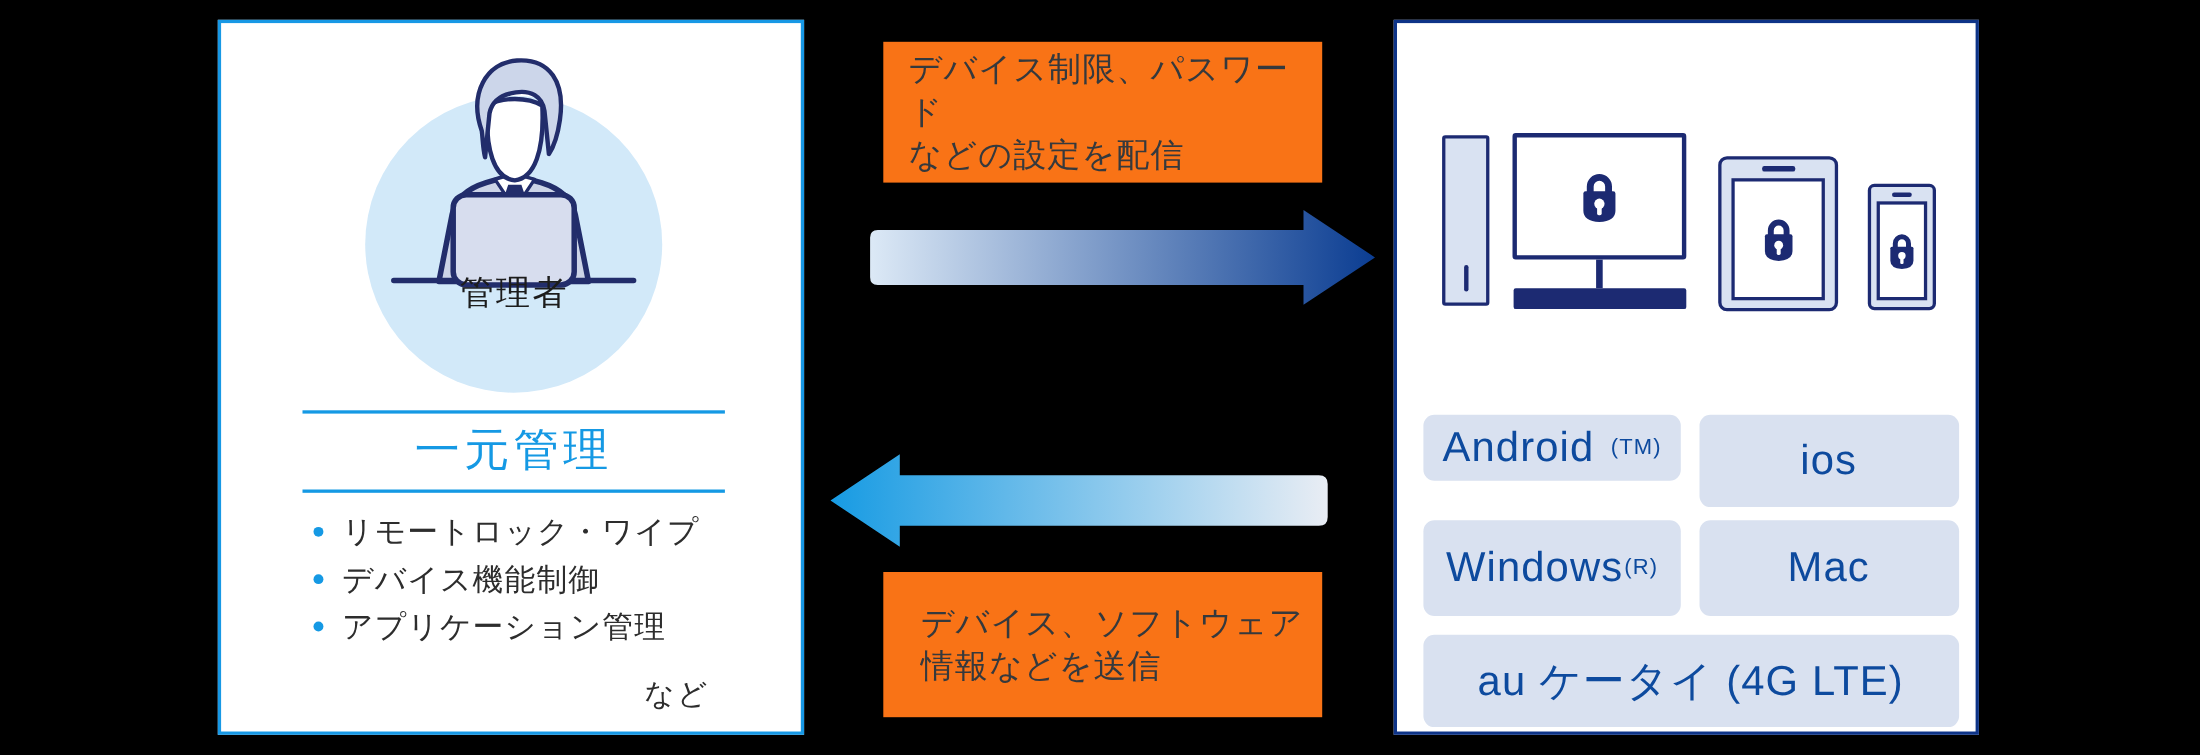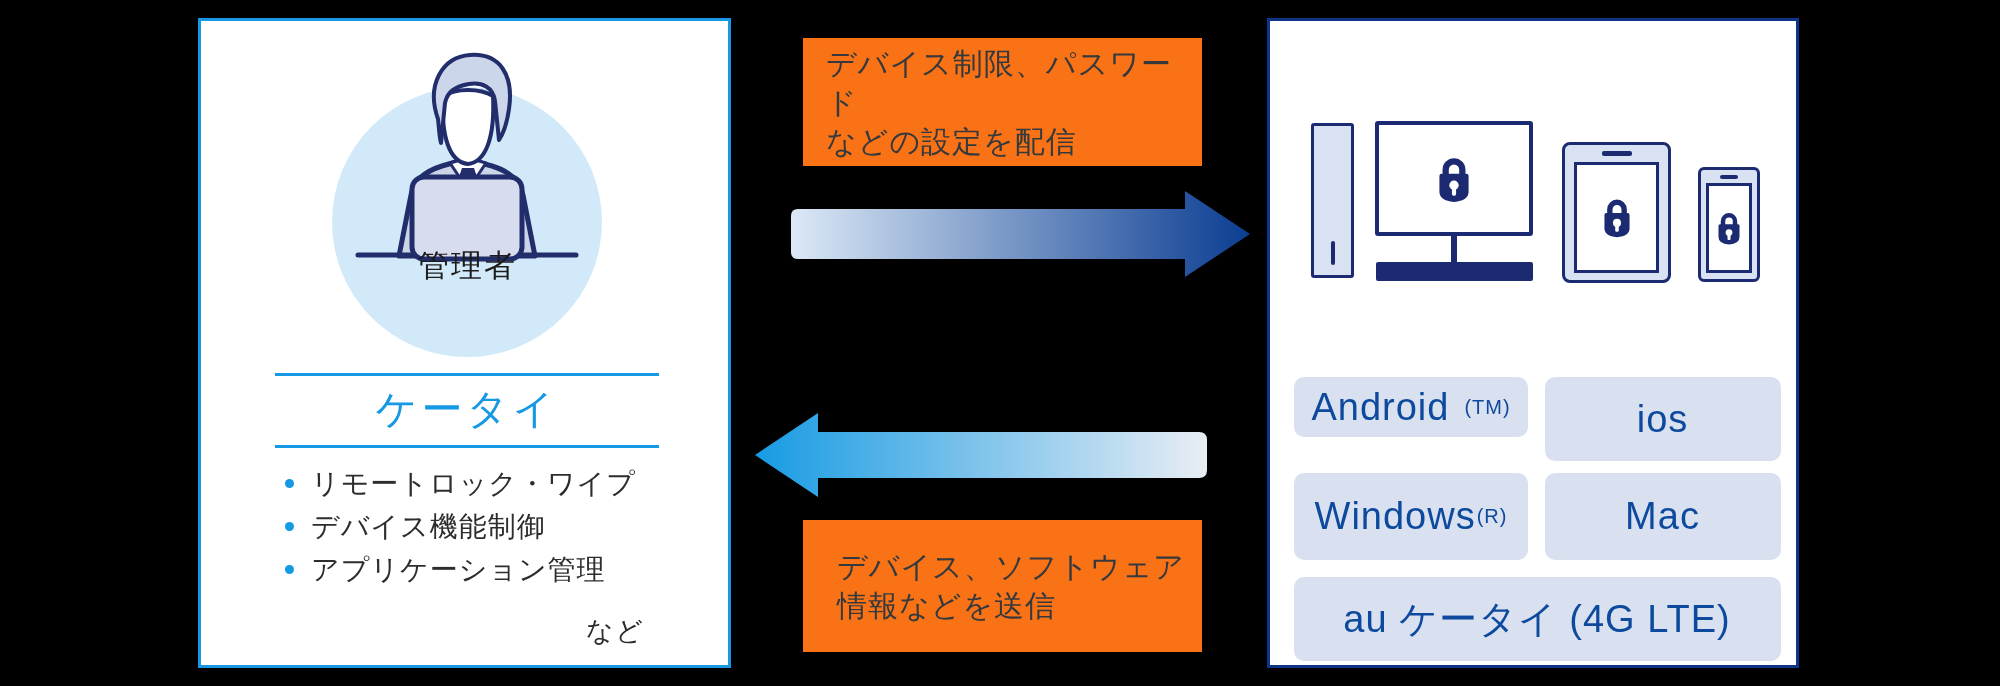--- a/index.html
+++ b/index.html
@@ -70,21 +70,21 @@
     <svg id="person-svg" width="230" height="250" viewBox="0 0 230 250">
       <path d="M47,215 L59,154 C62,138 74,130 90,125 L114,118 L140,125 C156,130 168,138 171,154 L183,215 Z" fill="#ccd4e7" stroke="#222d6b" stroke-width="5" stroke-linejoin="round"></path>
       <path d="M98,122 L116,149 L134,122 L116,117 Z" fill="#ffffff" stroke="#222d6b" stroke-width="3" stroke-linejoin="round"></path>
       <path d="M110,127 L122,127 L126,139 L116,170 L106,139 Z" fill="#222d6b"></path>
       <path d="M91,55 C89,95 97,121 116,123 C134,121 143,96 141,55 C128,47 104,47 91,55 Z" fill="#ffffff" stroke="#222d6b" stroke-width="4"></path>
       <path d="M86,78 C74,44 90,16 118,14 C148,12 162,34 157,68 C155,82 151,93 147,99 L143,60 C141,46 130,41 117,43 C103,45 95,52 93,62 L89,102 C87,94 87,86 86,78 Z" fill="#ccd6ea" stroke="#222d6b" stroke-width="4" stroke-linejoin="round"></path>
       <path d="M6,214 H58 M172,214 H224" stroke="#222d6b" stroke-width="5" stroke-linecap="round"></path>
       <rect x="60" y="136" width="110" height="82" rx="12" fill="#d7ddee" stroke="#222d6b" stroke-width="5"></rect>
     </svg>
     <div id="admin-label">管理者</div>
-    <div id="central-title">ケータイ</div>
+    <div id="central-title">一元管理</div>
     <ul id="feature-list">
       <li>
         <span class="bullet"></span>
         <span>リモートロック・ワイプ</span>
       </li>
       <li>
         <span class="bullet"></span>
         <span>デバイス機能制御</span>
       </li>
       <li>

